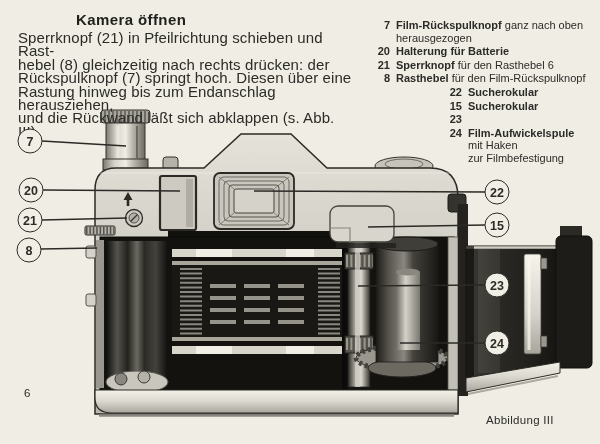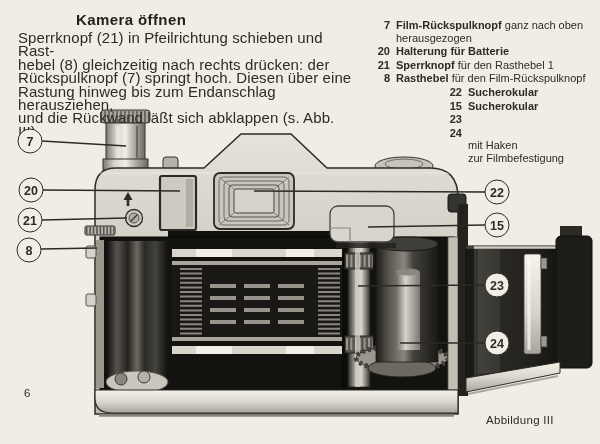--- a/index.html
+++ b/index.html
@@ -251,40 +251,40 @@
     <span class="num">7</span>
     <span class="txt"><b>Film-Rückspulknopf</b><span class="rest"> ganz nach oben
 herausgezogen</span></span>
   </div>
   <div class="lrow">
     <span class="num">20</span>
     <span class="txt"><b>Halterung für Batterie</b><span class="rest"></span></span>
   </div>
   <div class="lrow">
     <span class="num">21</span>
-    <span class="txt"><b>Sperrknopf</b><span class="rest"> für den Rasthebel 1</span></span>
+    <span class="txt"><b>Sperrknopf</b><span class="rest"> für den Rasthebel 6</span></span>
   </div>
   <div class="lrow">
     <span class="num">8</span>
     <span class="txt"><b>Rasthebel</b><span class="rest"> für den Film-Rückspulknopf</span></span>
   </div>
   <div class="lrow sub">
     <span class="num">22</span>
     <span class="txt"><b>Sucherokular</b><span class="rest"></span></span>
   </div>
   <div class="lrow sub">
     <span class="num">15</span>
     <span class="txt"><b>Sucherokular</b><span class="rest"></span></span>
   </div>
   <div class="lrow sub">
     <span class="num">23</span>
   </div>
   <div class="lrow sub">
     <span class="num">24</span>
-    <span class="txt"><span class="rest">
+    <span class="txt"><b>Film-Aufwickelspule</b><span class="rest">
 mit Haken
 zur Filmbefestigung</span></span>
   </div>
 </div>
 
 <div class="callout" style="left:30px;top:141px">7</div>
 <div class="callout" style="left:31px;top:190px">20</div>
 <div class="callout" style="left:30px;top:220px">21</div>
 <div class="callout" style="left:29px;top:250px">8</div>
 <div class="callout" style="left:497px;top:192px">22</div>

